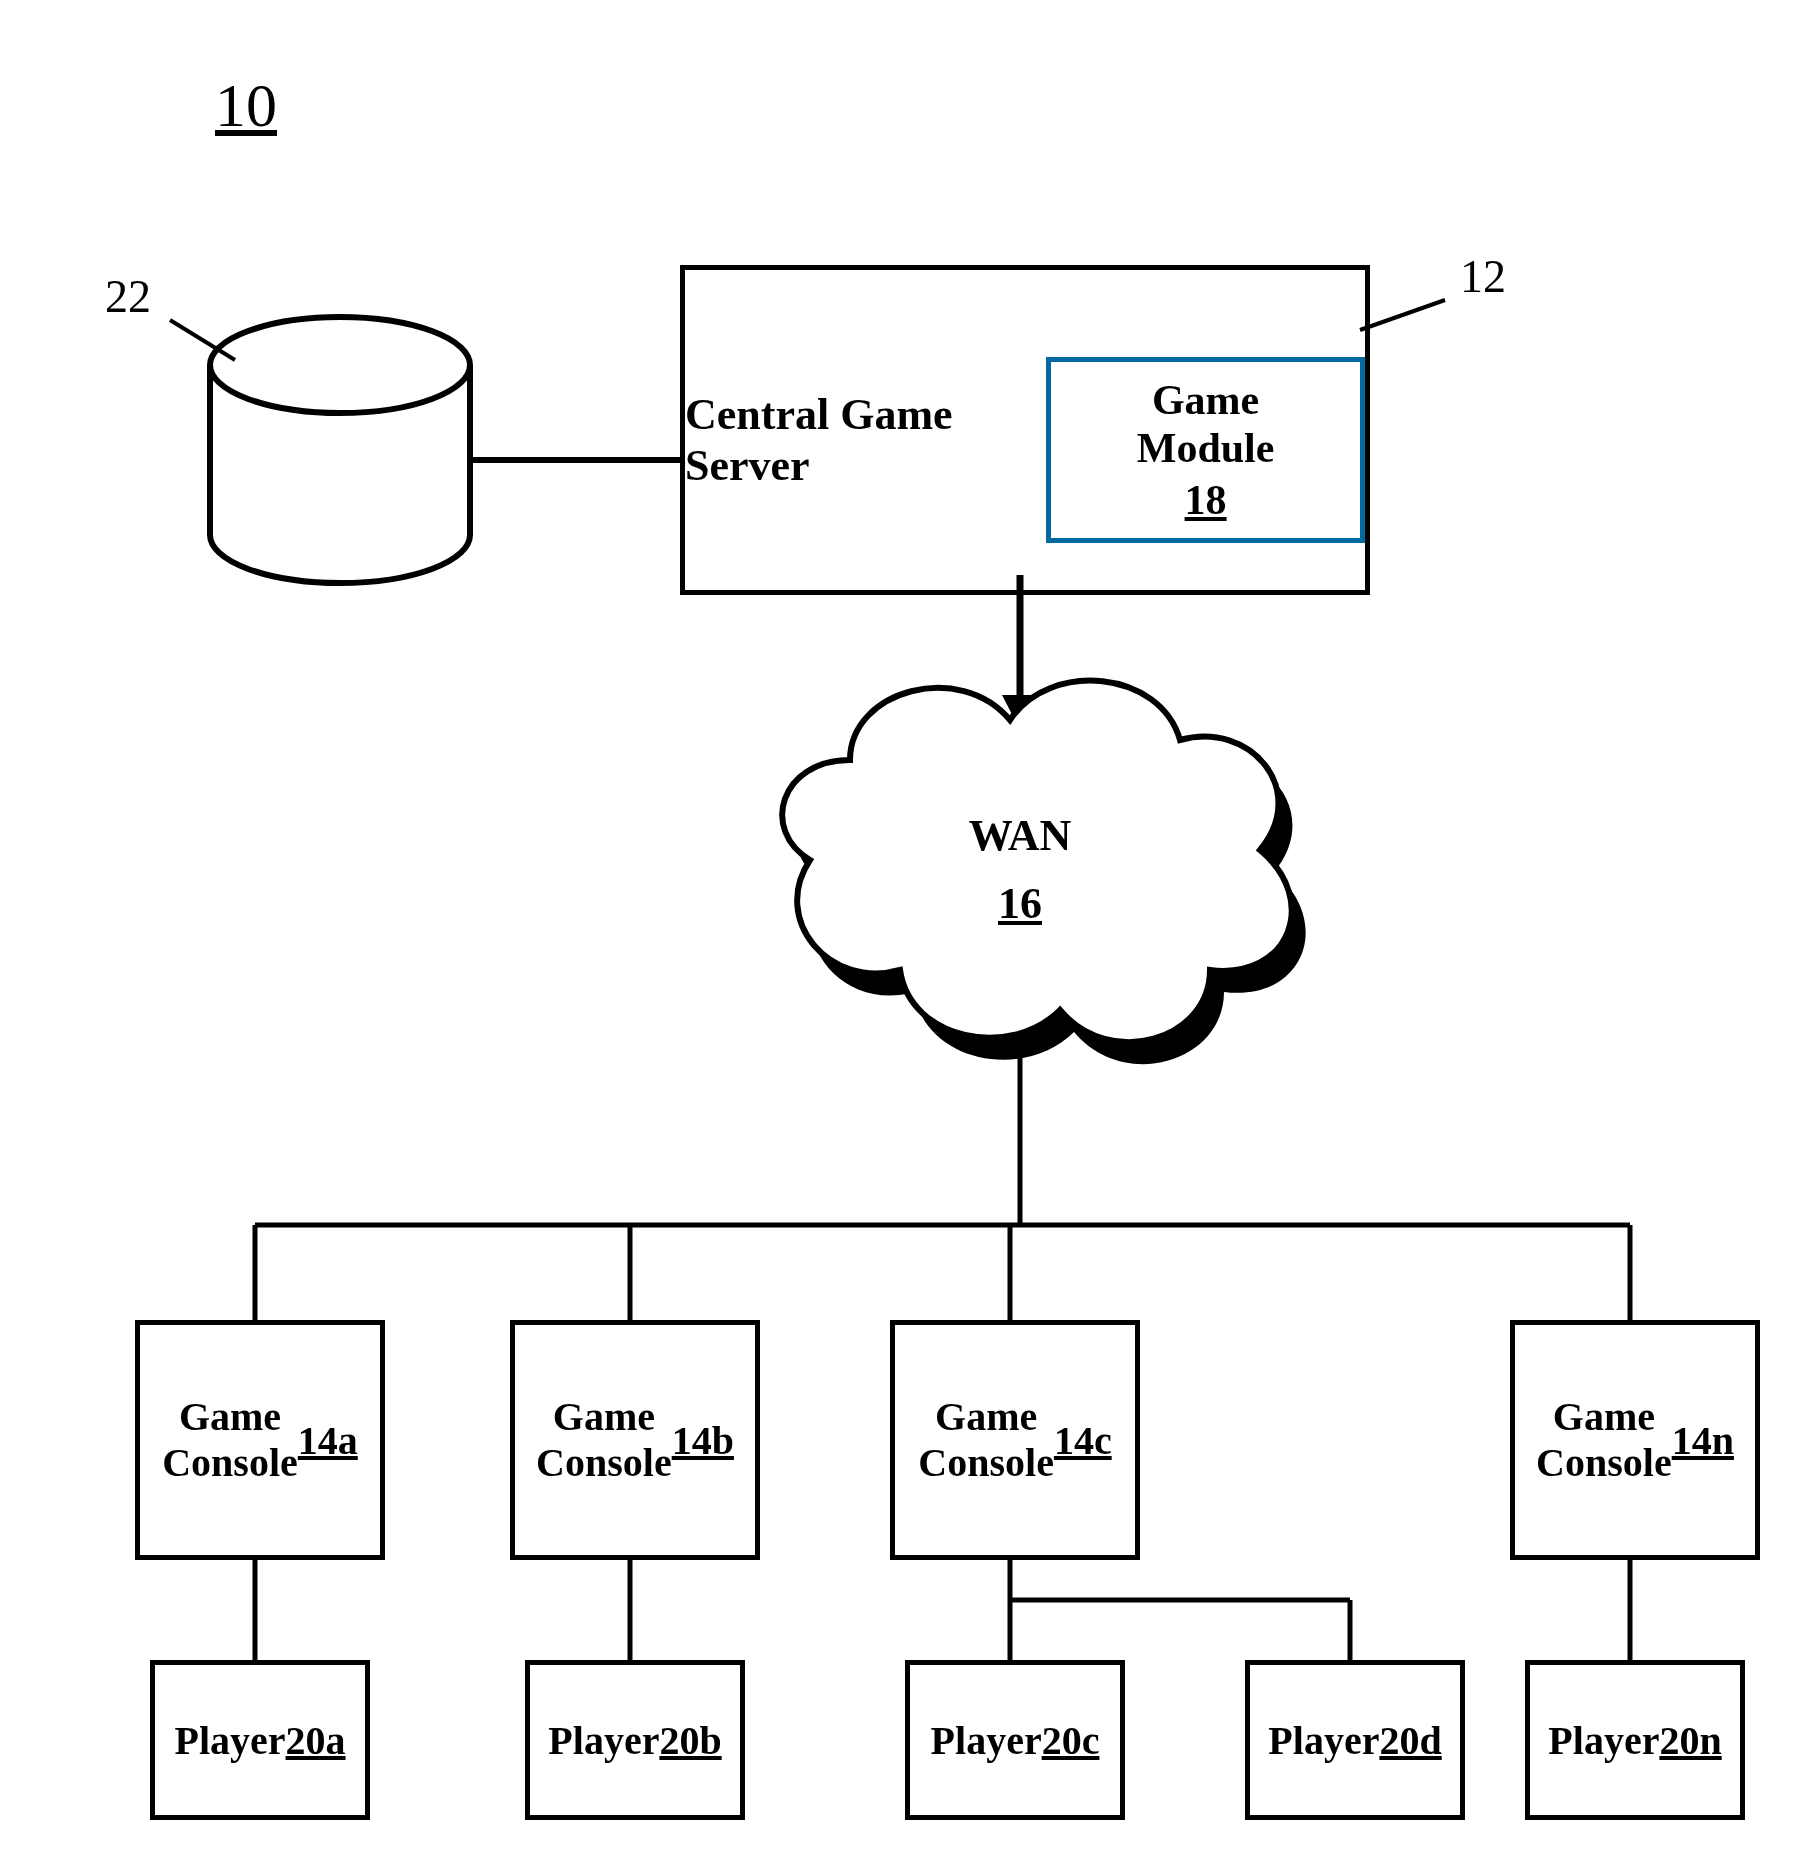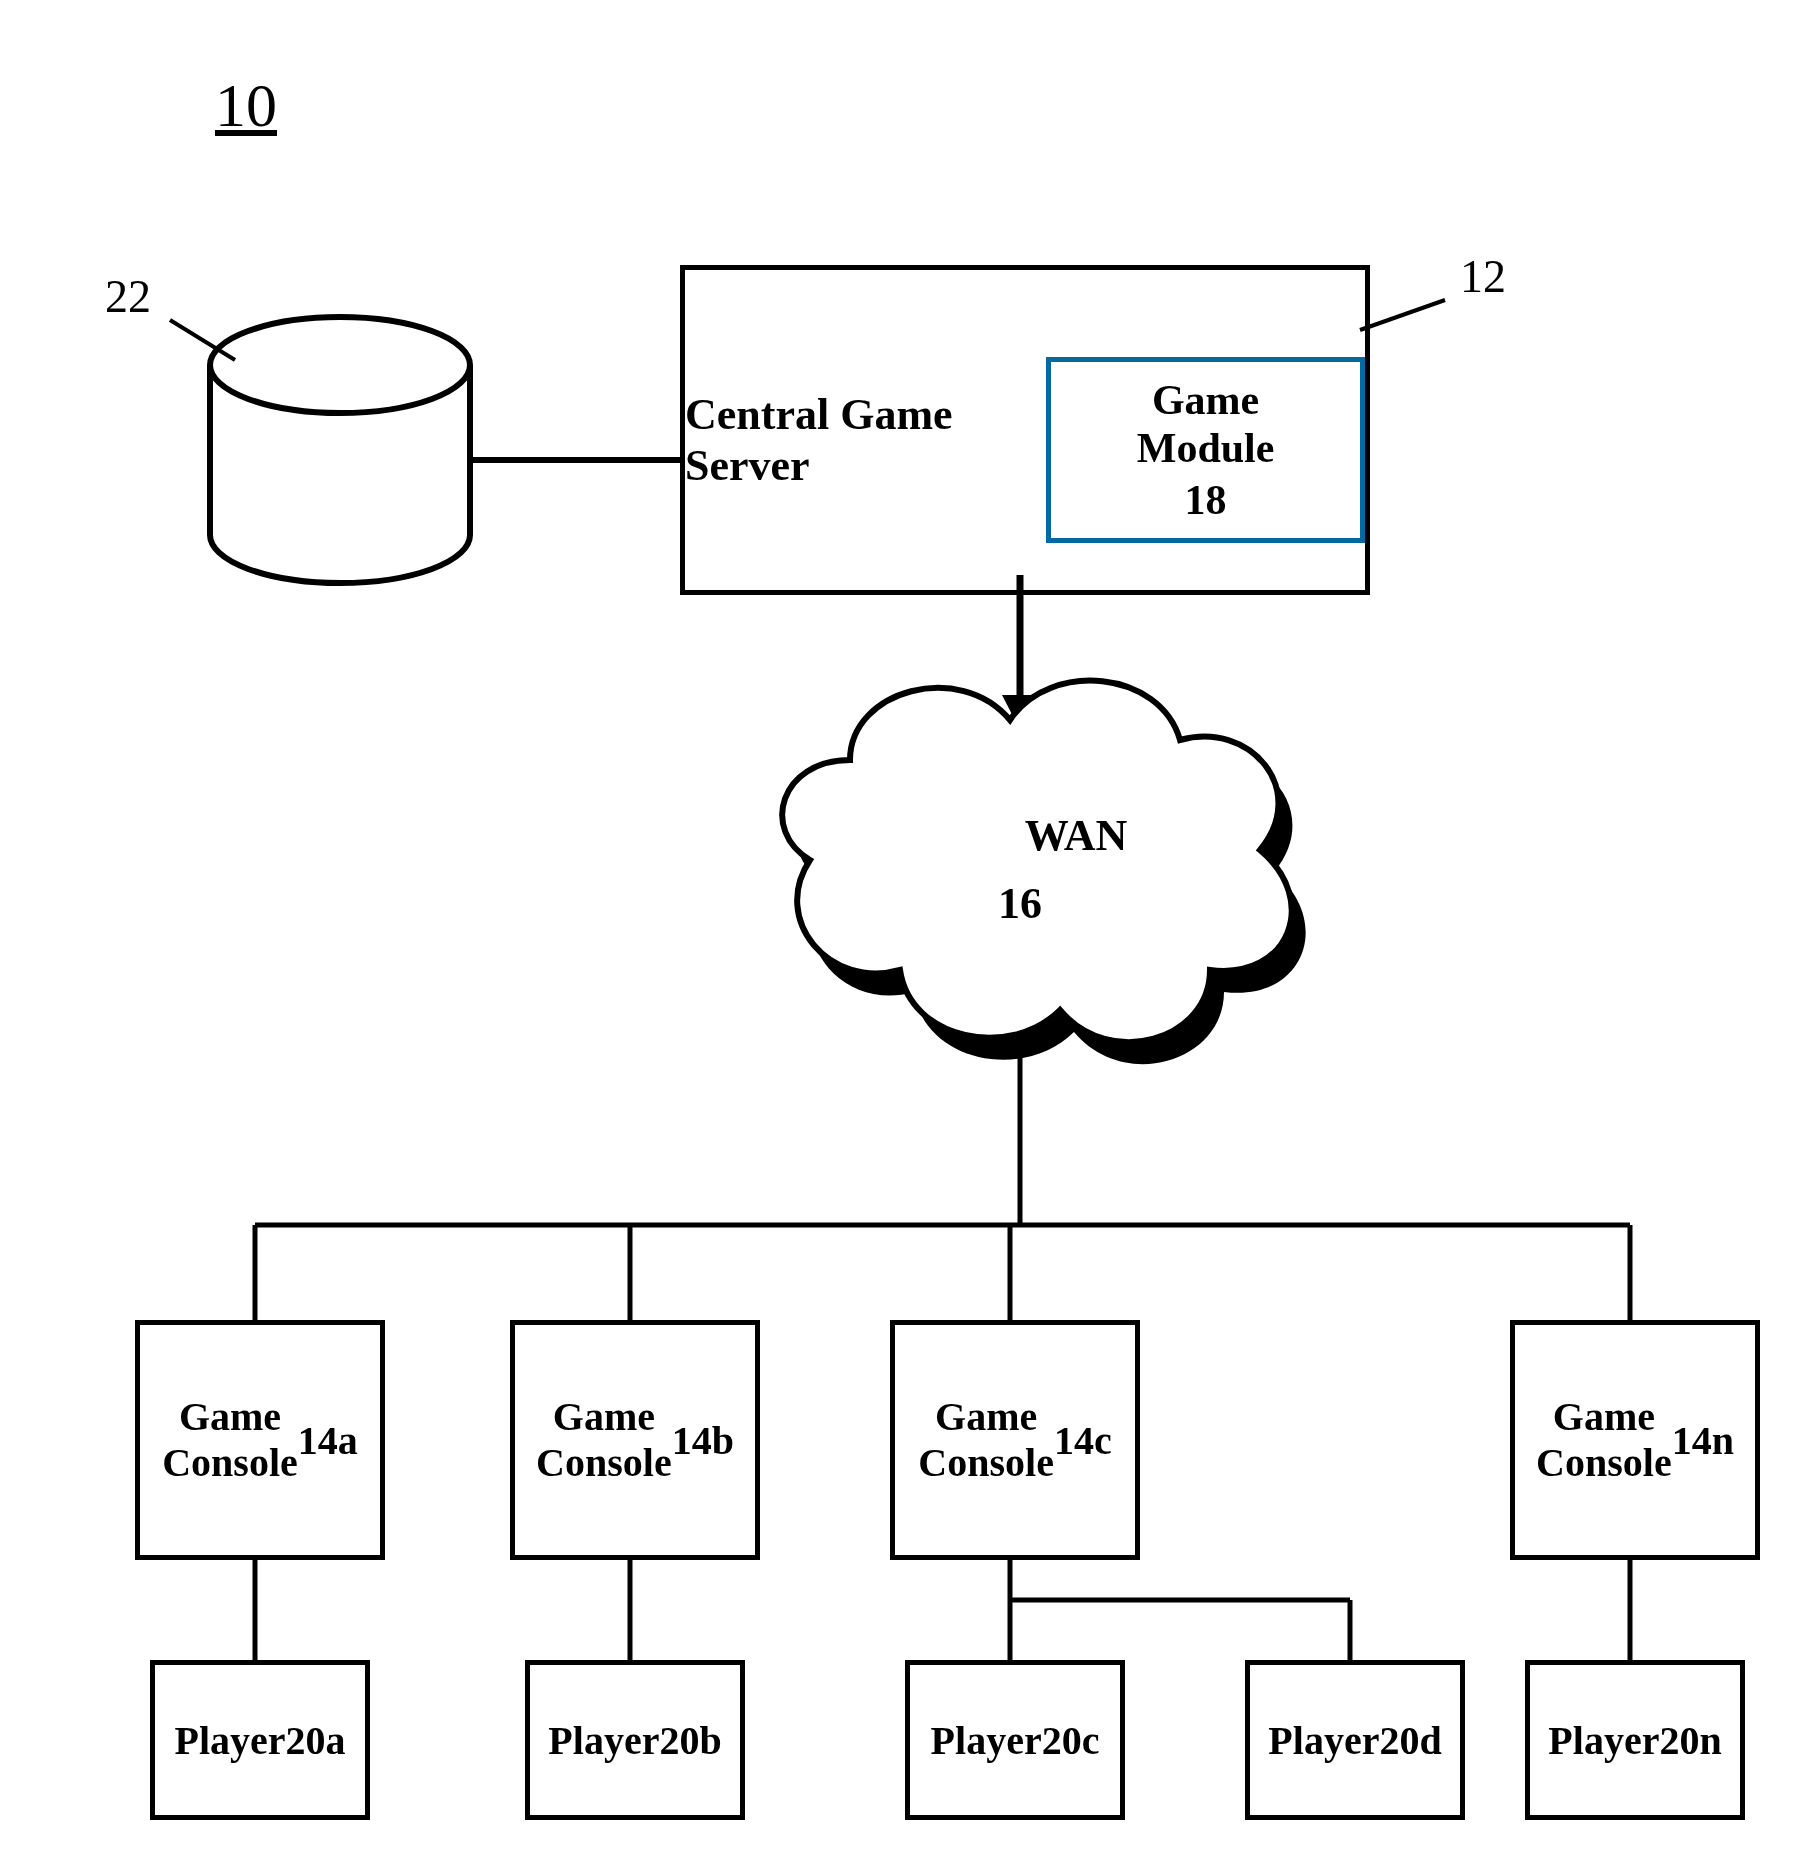--- a/index.html
+++ b/index.html
@@ -42,21 +42,21 @@
     top: 0; left: 0;
     width: 1802px; height: 1854px;
     pointer-events: none;
   }
   .inner-box {
     border: 5px solid #0369a1;
     padding: 14px 40px;
     text-align: center;
     margin-top: 20px;
   }
-  .underline { }
+  .underline { text-decoration: underline; }
 </style>
 </head>
 <body>
 
 <div class="canvas">
 
   <div class="diagram-id" style="left:215px; top:70px;">10</div>
 
   <div class="ref-num" style="left:105px; top:270px;">22</div>
 
@@ -111,21 +111,21 @@
     <path d="M 810 860
              C 770 920, 830 990, 900 970
              C 910 1040, 1010 1060, 1060 1010
              C 1110 1070, 1210 1040, 1210 970
              C 1290 980, 1320 900, 1260 850
              C 1310 790, 1250 720, 1180 740
              C 1160 670, 1050 660, 1010 720
              C 960 660, 850 690, 850 760
              C 780 760, 760 830, 810 860 Z" fill="#fff" stroke="#000" stroke-width="6"></path>
   </svg>
-  <div class="label" style="left:1016px; top:810px; width:120px; font-size:44px;">WAN</div>
+  <div class="label" style="left:960px; top:810px; width:120px; font-size:44px;">WAN</div>
   <div class="label underline" style="left:960px; top:878px; width:120px; font-size:44px;">16</div>
 
   <svg class="connector">
 
     <line x1="1020" y1="1055" x2="1020" y2="1225" stroke="#000" stroke-width="5"></line>
 
     <line x1="255" y1="1225" x2="1630" y2="1225" stroke="#000" stroke-width="5"></line>
 
     <line x1="255" y1="1225" x2="255" y2="1320" stroke="#000" stroke-width="5"></line>
     <line x1="630" y1="1225" x2="630" y2="1320" stroke="#000" stroke-width="5"></line>

